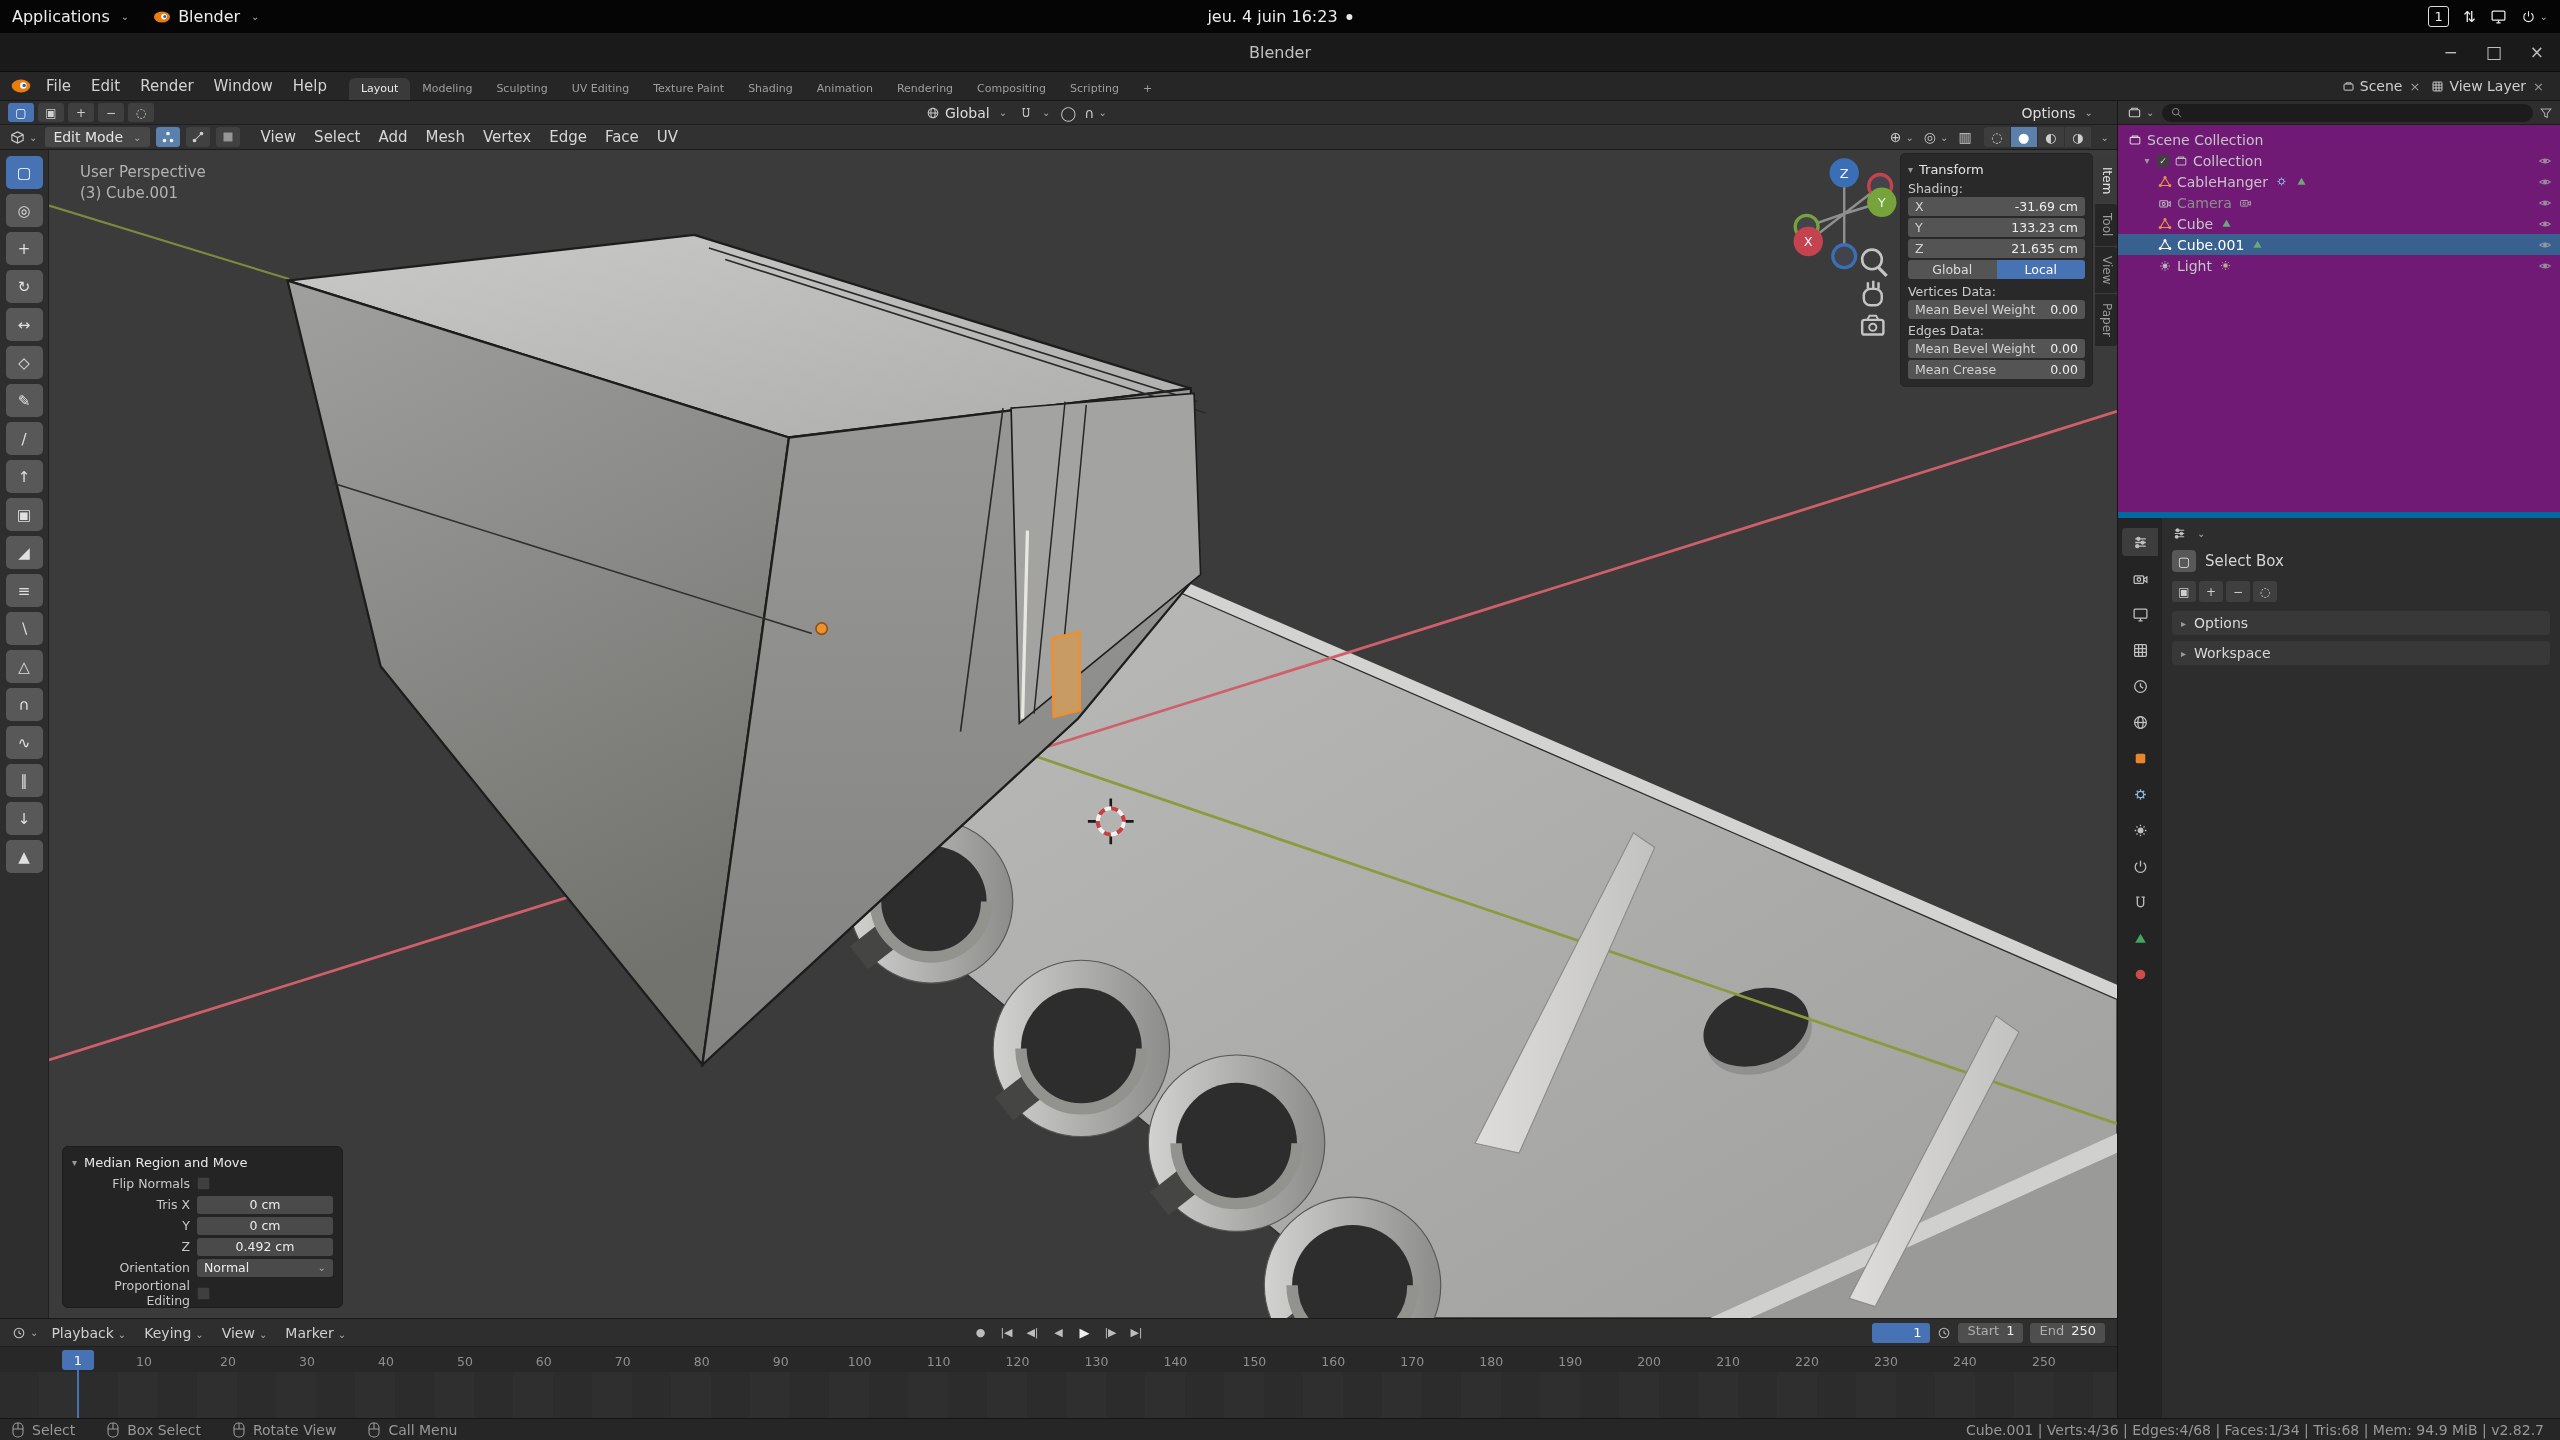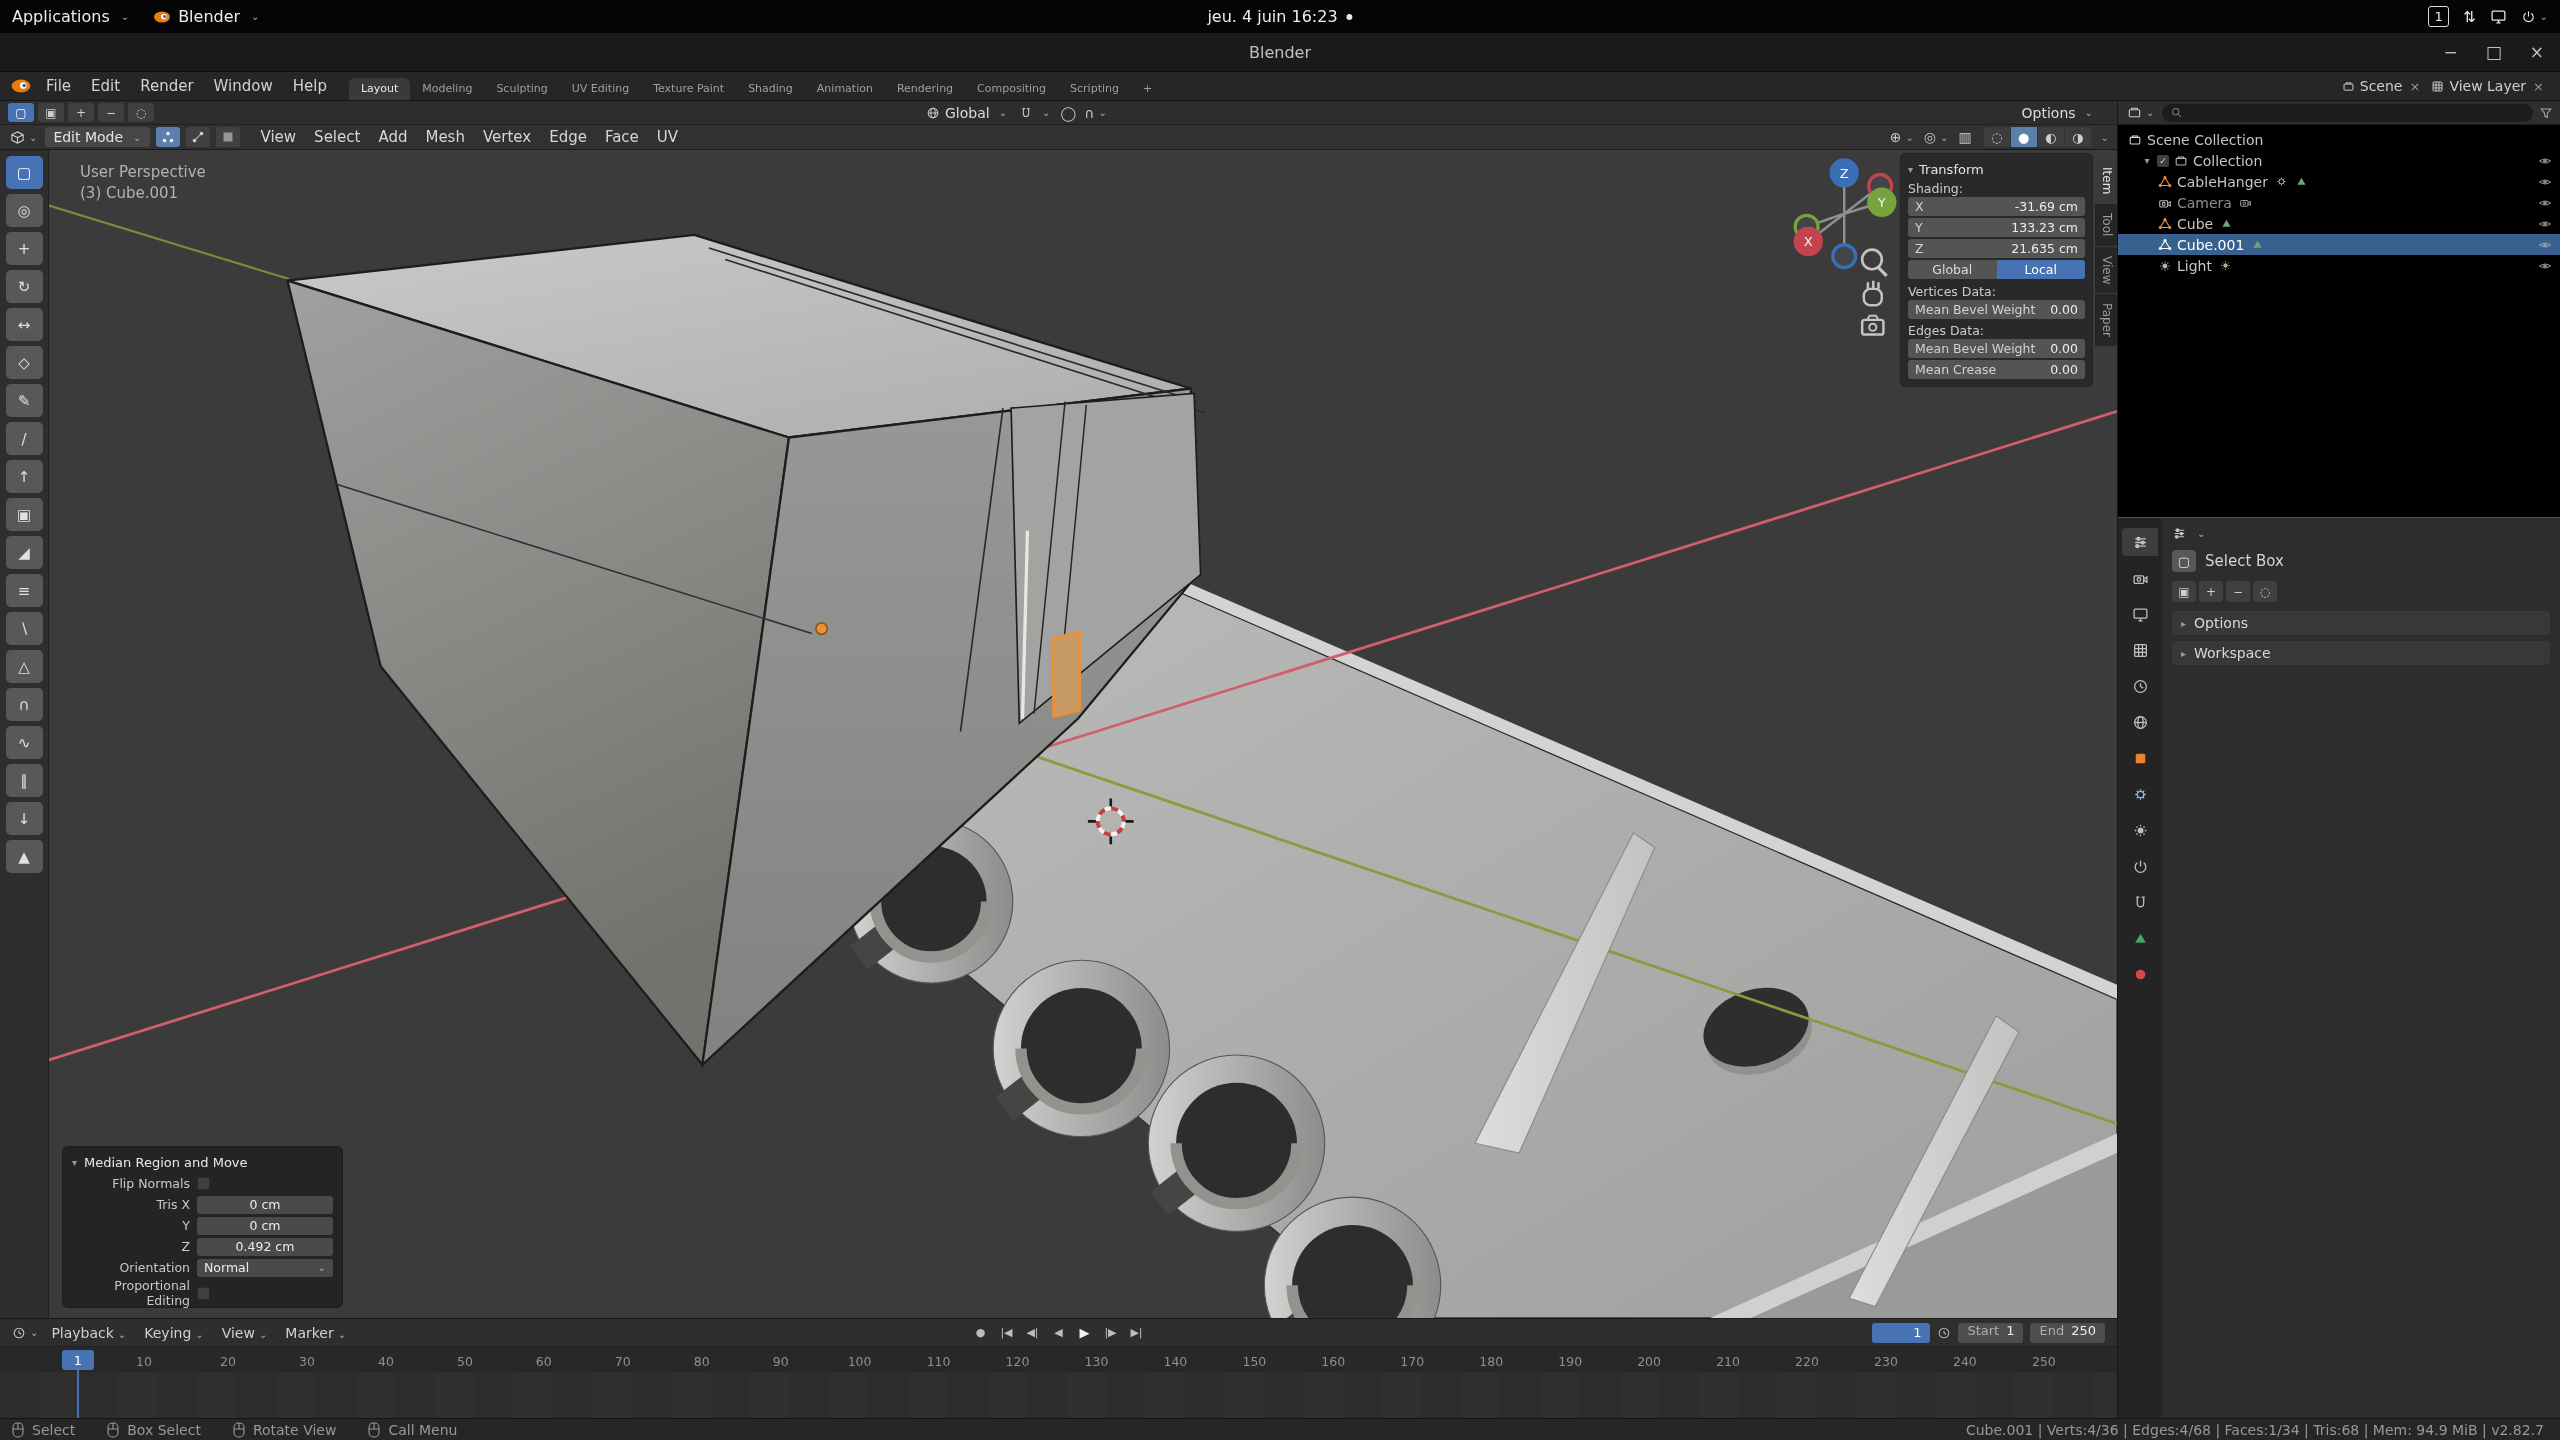--- a/index.html
+++ b/index.html
@@ -86,21 +86,21 @@
 .sefld .k{color:#aeaeae}
 .ruler{height:26px;background:#282828;position:relative;border-top:1px solid #1e1e1e;font-size:12.5px;color:#8f8f8f}
 .rnum{position:absolute;bottom:3px;transform:translateX(-50%)}
 .pill{position:absolute;left:62px;top:3px;width:32px;height:20px;background:#4772b3;border-radius:3px;color:#fff;display:flex;align-items:center;justify-content:center;font-size:13px}
 .trackarea{flex:1;background:repeating-linear-gradient(90deg,#2c2c2c 0 39px,#2f2f2f 39px 79px)}
 .playline{position:absolute;left:77px;top:51px;bottom:0;width:2px;background:#4772b3}
 
 .oh{height:24px;background:#2e2e2e;display:flex;align-items:center;padding:0 7px;gap:6px;border-bottom:1px solid #1d1d1d}
 .search{flex:1;height:18px;background:#1c1c1c;border-radius:9px;display:flex;align-items:center;padding:0 8px;gap:5px}
 .search input{background:transparent;border:none;outline:none;color:#ddd;width:100%;font-size:13px;font-family:inherit}
-.outliner{height:393px;background:#000000;padding-top:4px;font-size:14px;overflow:hidden;border-bottom:1px solid #0369a1}
+.outliner{height:393px;background:#701a75;padding-top:4px;font-size:14px;overflow:hidden;border-bottom:6px solid #0369a1}
 .orow{height:21px;display:flex;align-items:center;padding-right:8px;color:#c5c5c5;gap:5px}
 .orow.selected{background:#39618f;color:#fff}
 .orow .spacer{flex:1}
 .oi{font-size:10px;color:#9a9a9a;width:10px;display:inline-flex;justify-content:center}
 .ocb{width:12px;height:12px;background:#3f3f3f;border-radius:2px;font-size:9px;display:flex;align-items:center;justify-content:center;color:#ddd}
 
 .props{flex:1;background:#2d2d2d;display:flex}
 .ptabs{width:44px;background:#242424;display:flex;flex-direction:column;align-items:center;padding-top:10px;gap:8px}
 .ptab{width:36px;height:28px;display:flex;align-items:center;justify-content:center;border-radius:4px 0 0 4px}
 .ptab.active{background:#3d3d3d}

